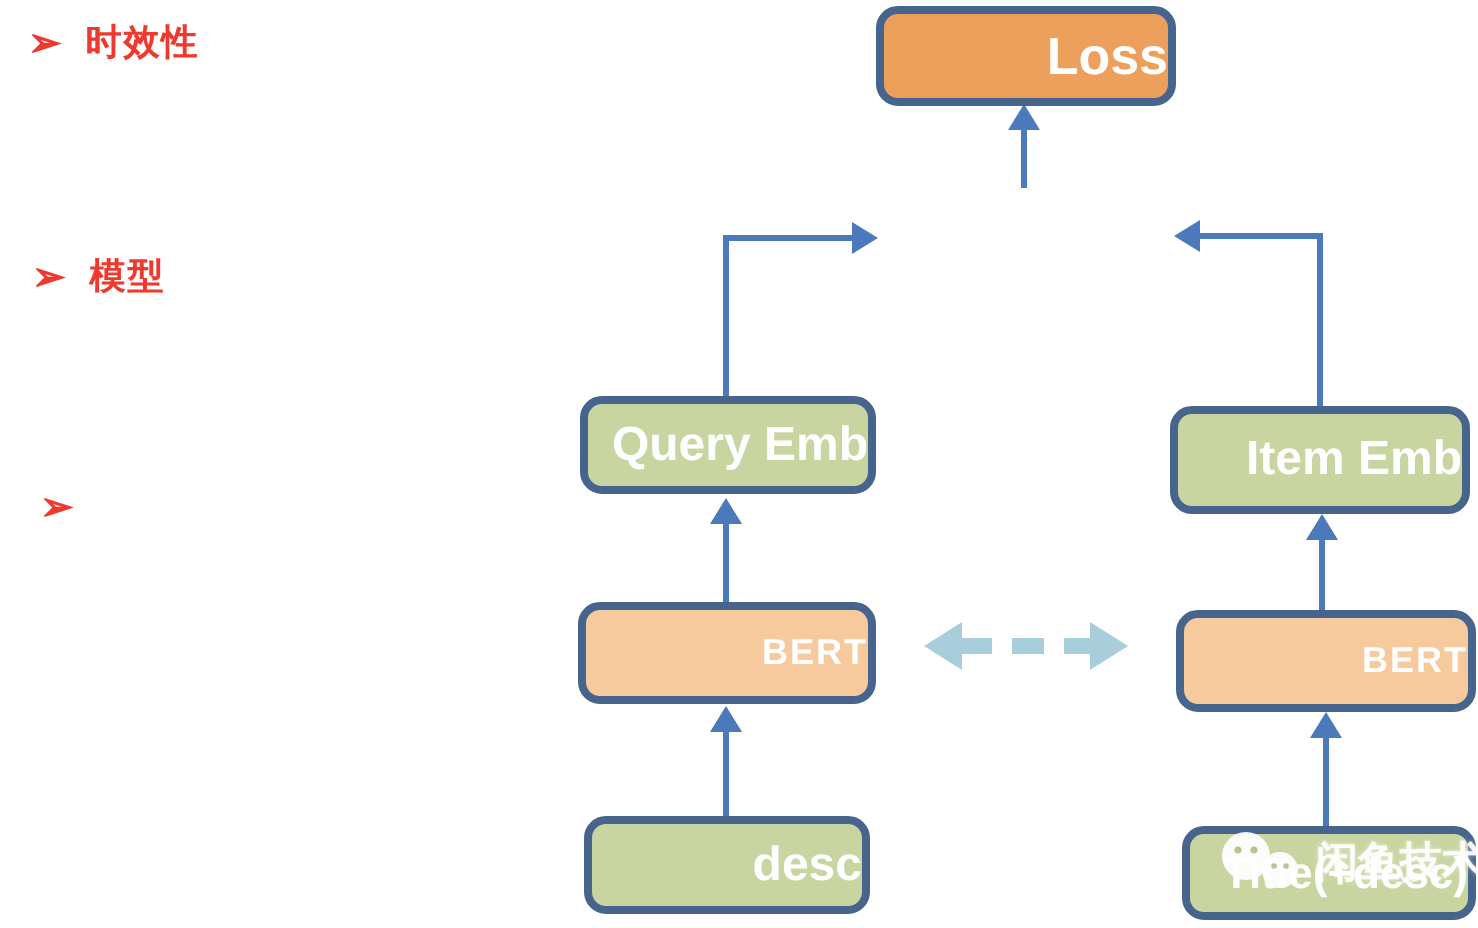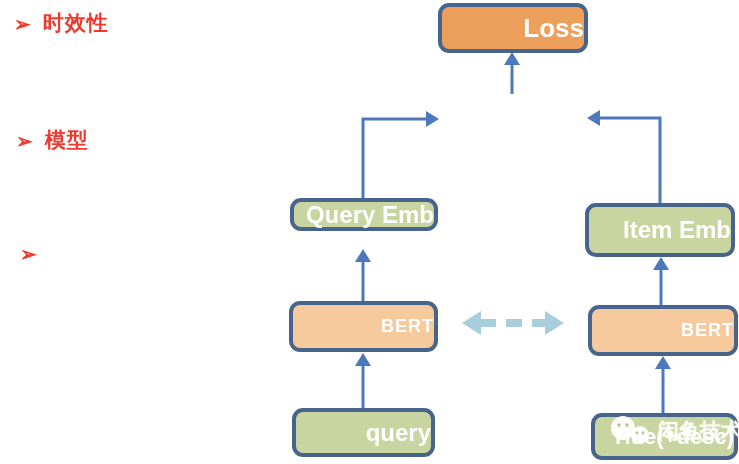--- a/index.html
+++ b/index.html
@@ -32,21 +32,21 @@
     gap: 12px;
     color: var(--bullet-red);
     font-weight: bold;
   }
   .bullet .marker {
     font-size: 20px;
     line-height: 1;
     transform: translateY(1px);
   }
   .bullet .blabel {
-    font-size: 21px;
+    font-size: 18px;
     letter-spacing: 1px;
   }
   #bullet-1 { left: 14px; top: 9px; }
   #bullet-2 { left: 16px; top: 126px; }
   #bullet-3 { left: 20px; top: 243px; }
 
   
   .node {
     position: absolute;
     border: 4px solid var(--border-blue);
@@ -56,21 +56,21 @@
     justify-content: flex-end;
     color: var(--text-white);
     font-weight: bold;
   }
   .fill-orange { background: var(--box-orange); }
   .fill-peach  { background: var(--box-peach); }
   .fill-green  { background: var(--box-green); }
 
   #node-loss      { left: 438px; top: 3px;   width: 150px; height: 50px; font-size: 26px; }
   #node-sim       { left: 439px; top: 94px;  width: 148px; height: 50px; font-size: 26px; }
-  #node-query-emb { left: 290px; top: 198px; width: 148px; height: 33px; font-size: 24px; }
+  #node-query-emb { left: 290px; top: 198px; width: 148px; height: 49px; font-size: 24px; }
   #node-item-emb  { left: 585px; top: 203px; width: 150px; height: 54px; font-size: 24px; }
   #node-bert-left { left: 289px; top: 301px; width: 149px; height: 51px; font-size: 18px; letter-spacing: 1px; }
   #node-bert-right{ left: 588px; top: 305px; width: 150px; height: 51px; font-size: 18px; letter-spacing: 1px; }
   #node-query     { left: 292px; top: 408px; width: 143px; height: 49px; font-size: 24px; }
   #node-item-title{ left: 591px; top: 413px; width: 147px; height: 47px; font-size: 22px; }
 
   
   #arrows {
     position: absolute;
     left: 0; top: 0;
@@ -154,21 +154,21 @@
   <div class="node fill-green" id="node-item-emb">
     <span>Item Emb</span>
   </div>
   <div class="node fill-peach" id="node-bert-left">
     <span>BERT</span>
   </div>
   <div class="node fill-peach" id="node-bert-right">
     <span>BERT</span>
   </div>
   <div class="node fill-green" id="node-query">
-    <span>query</span>
+    <span>desc</span>
   </div>
   <div class="node fill-green" id="node-item-title">
     <span>Title(+desc)</span>
   </div>
 
   <div id="watermark">
     <svg width="46" height="34" viewBox="0 0 46 34" xmlns="http://www.w3.org/2000/svg">
       <circle cx="15" cy="14" r="12" fill="#ffffff"></circle>
       <circle cx="32" cy="21" r="9" fill="#ffffff"></circle>
       <circle cx="11" cy="11" r="1.8" fill="#b8c58e"></circle>

